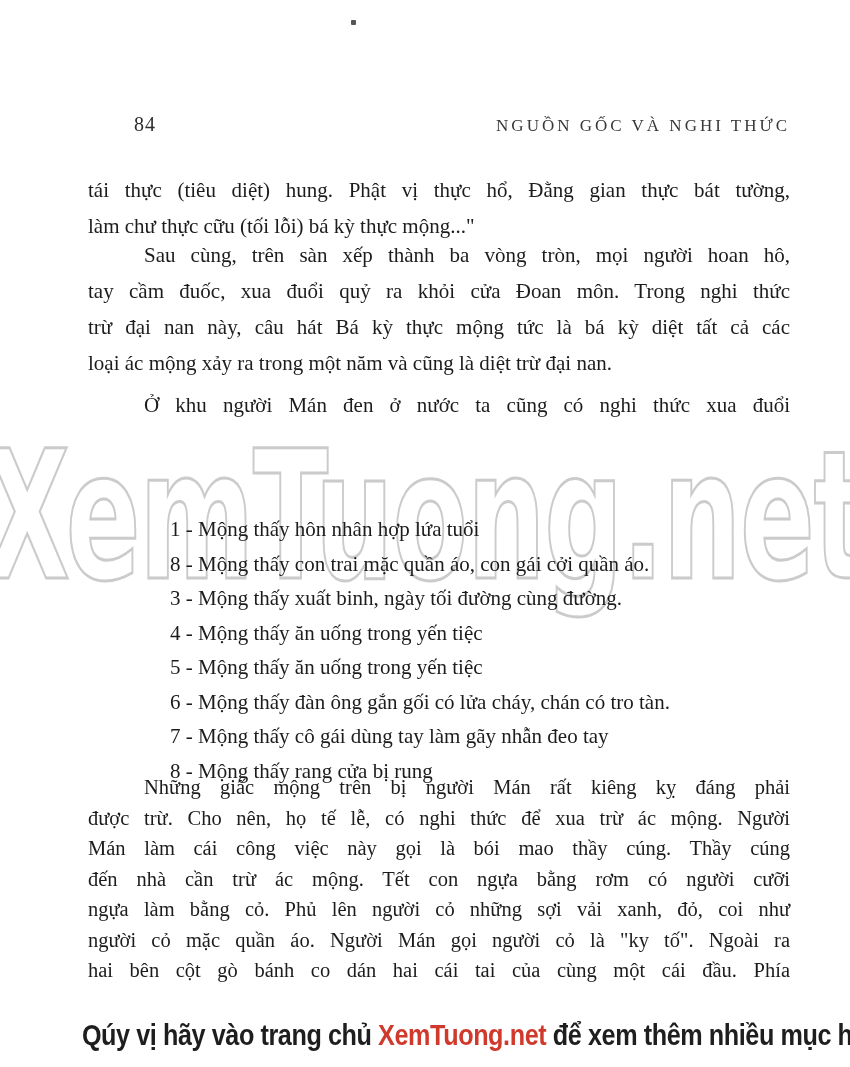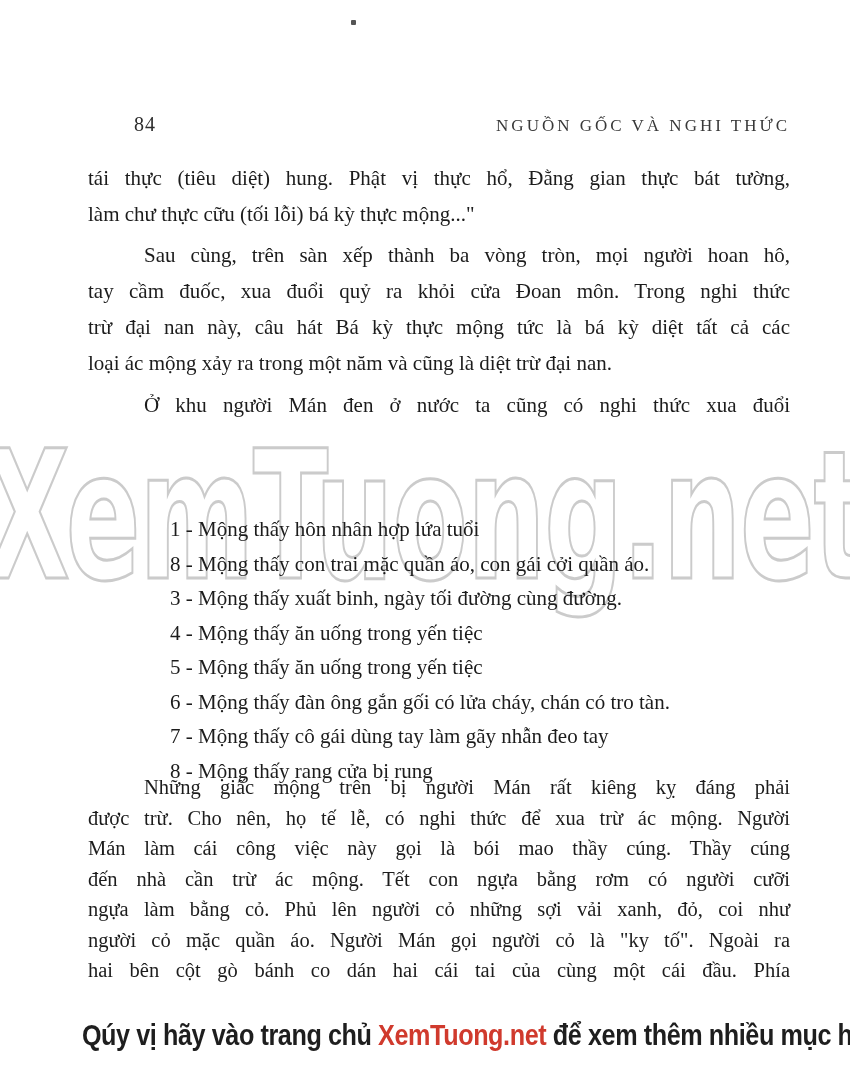--- a/index.html
+++ b/index.html
@@ -5,21 +5,21 @@
   html,body{margin:0;padding:0;}
   body{
     width:850px;height:1067px;position:relative;background:#ffffff;
     font-family:"Liberation Serif", serif;color:#1b1b1b;overflow:hidden;
   }
   .speck{position:absolute;left:351px;top:20px;width:5px;height:5px;background:#2a2a2a;border-radius:1px;opacity:.8;}
   .header{position:absolute;top:113px;left:88px;right:60px;display:flex;justify-content:space-between;align-items:baseline;margin-left:46px;}
   .page-number{font-size:20px;color:#2e2e2e;letter-spacing:1px;}
   .running-title{font-size:17px;color:#383838;letter-spacing:3px;font-weight:500;}
   .body-block{position:absolute;left:88px;width:702px;font-size:21px;line-height:36px;color:#1c1c1c;}
-  #p1{top:160px;}
+  #p1{top:172px;}
   #p2{top:237px;line-height:36px;}
   #p3{top:387px;}
   #list{top:512px;left:140px;width:650px;line-height:34.5px;margin-left:30px;}
   #p4{top:772px;line-height:30.5px;font-size:20.5px;}
   .line{white-space:normal;}
   .j{text-align:justify;text-align-last:justify;}
   .indent{text-indent:56px;}
   .wm{
     position:absolute;top:428px;left:50%;transform:translateX(-50%) scaleX(0.62);
     transform-origin:center;white-space:nowrap;z-index:0;

